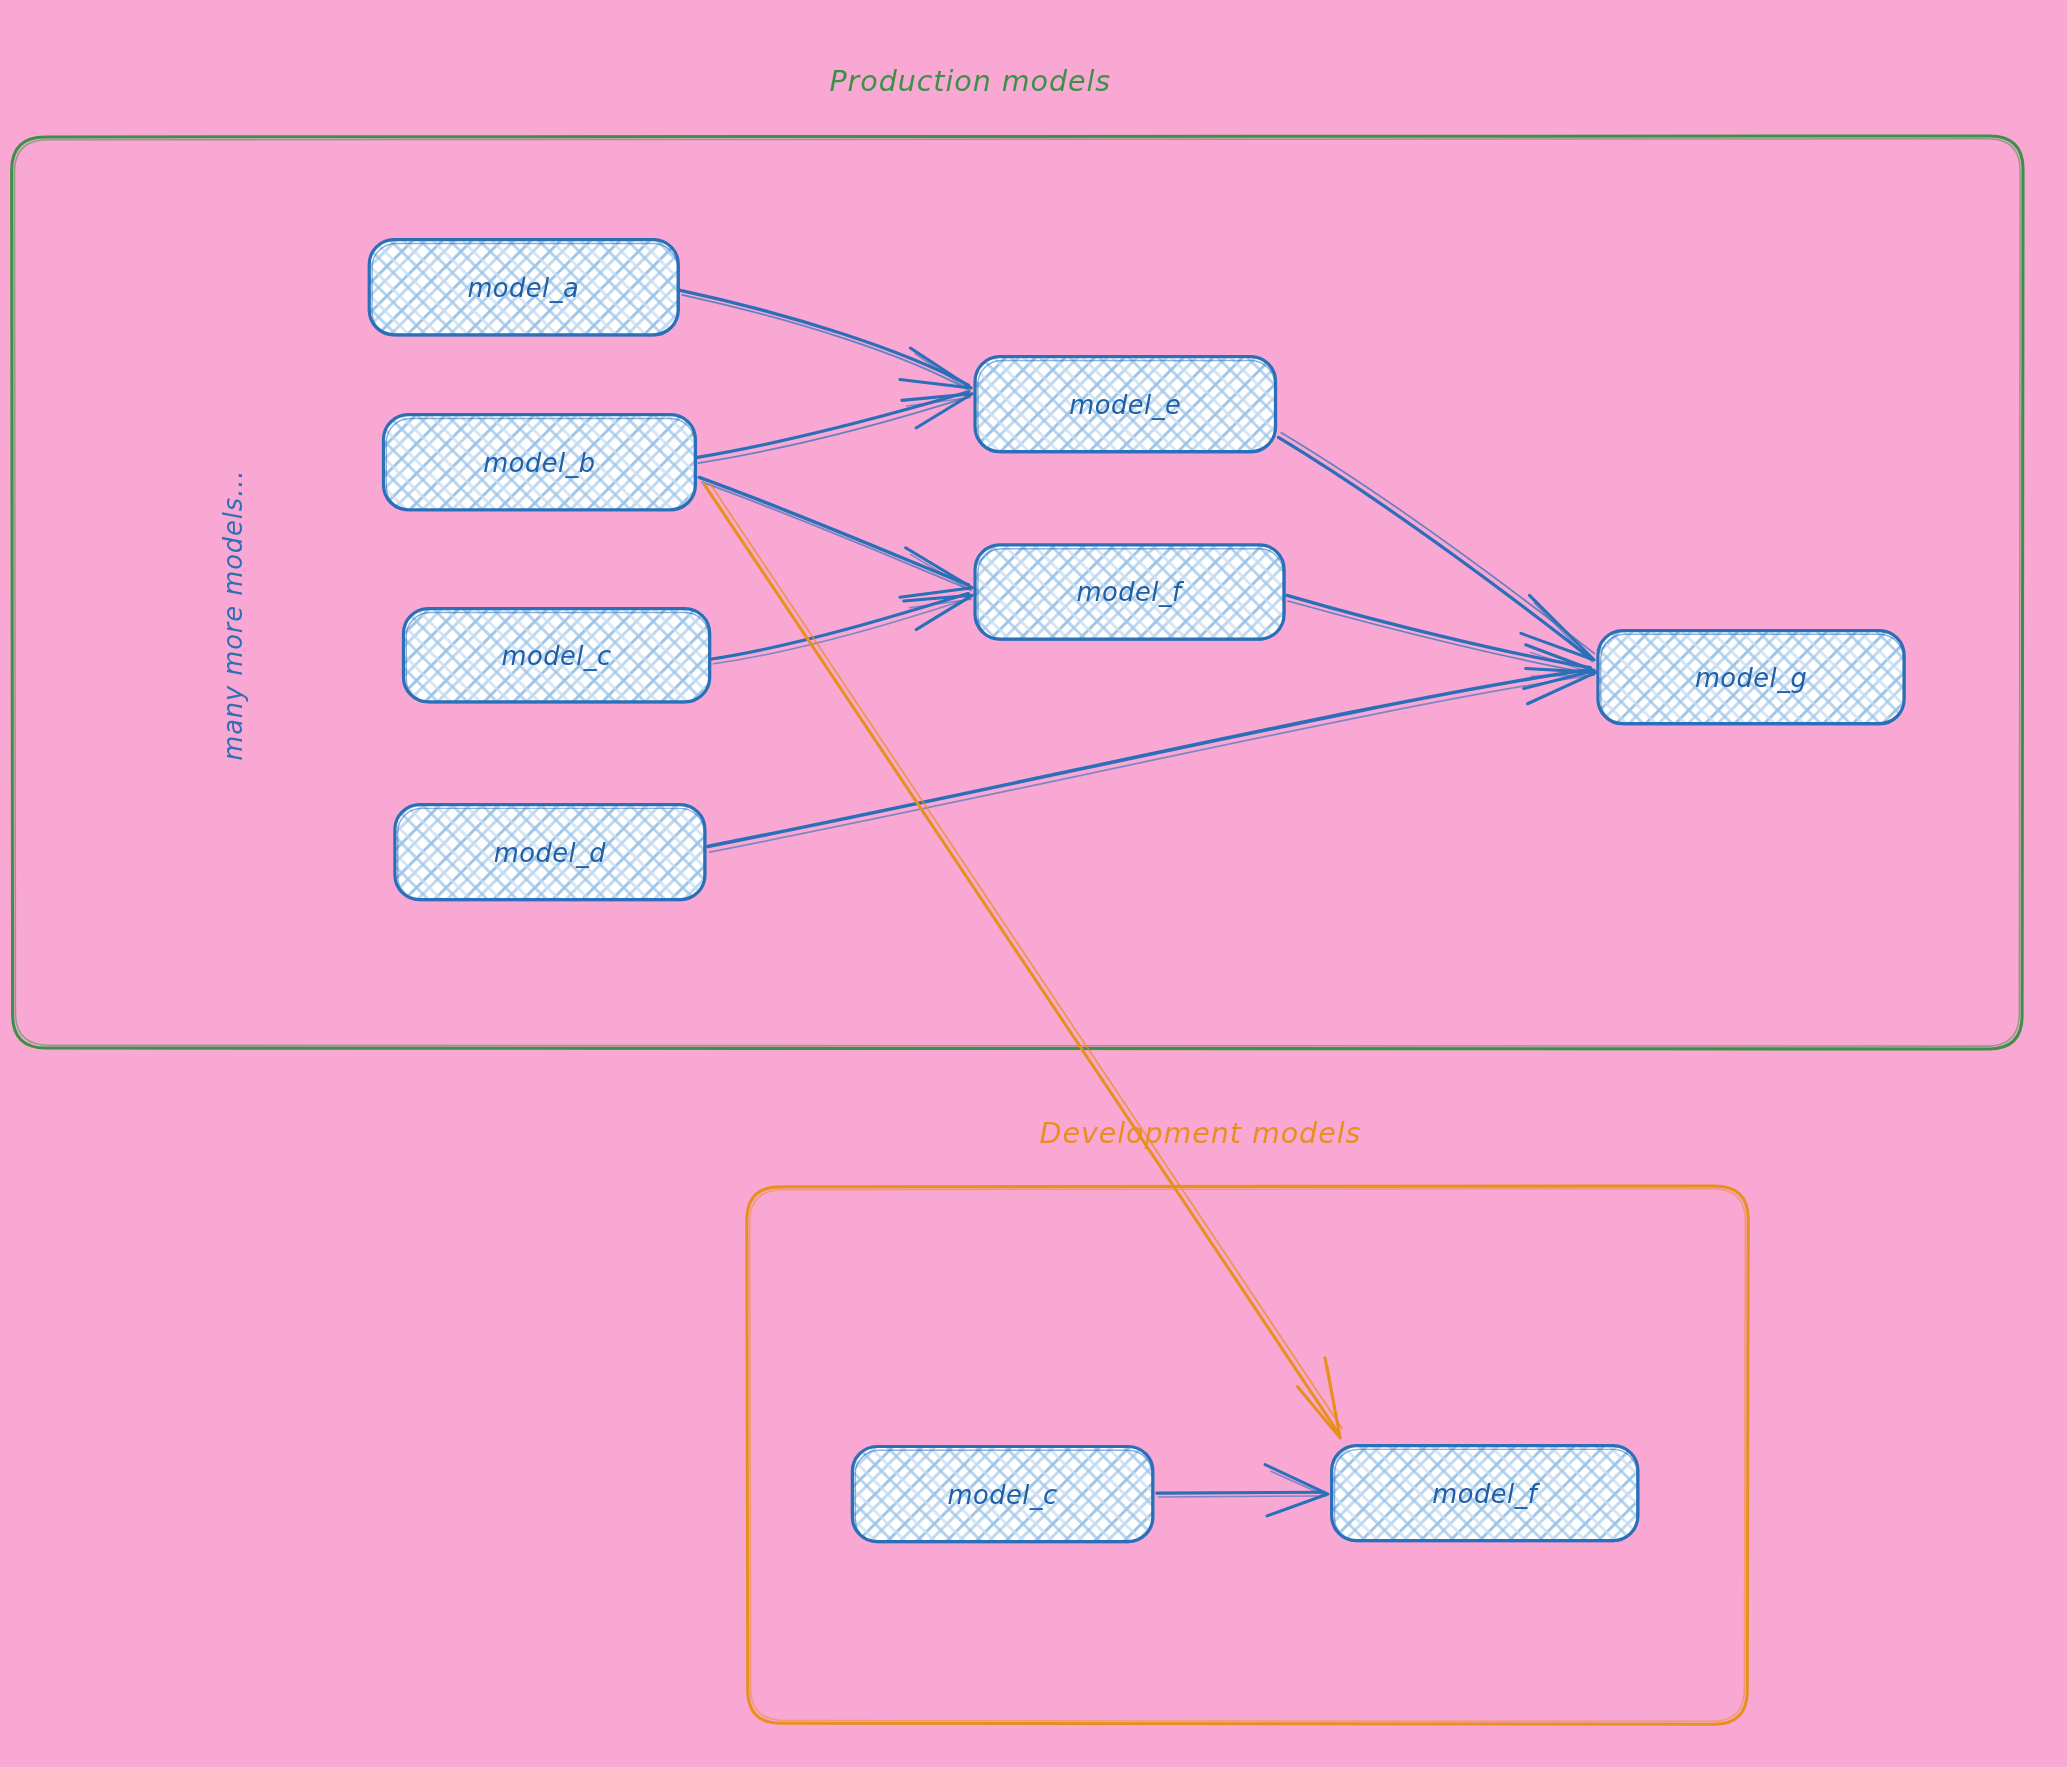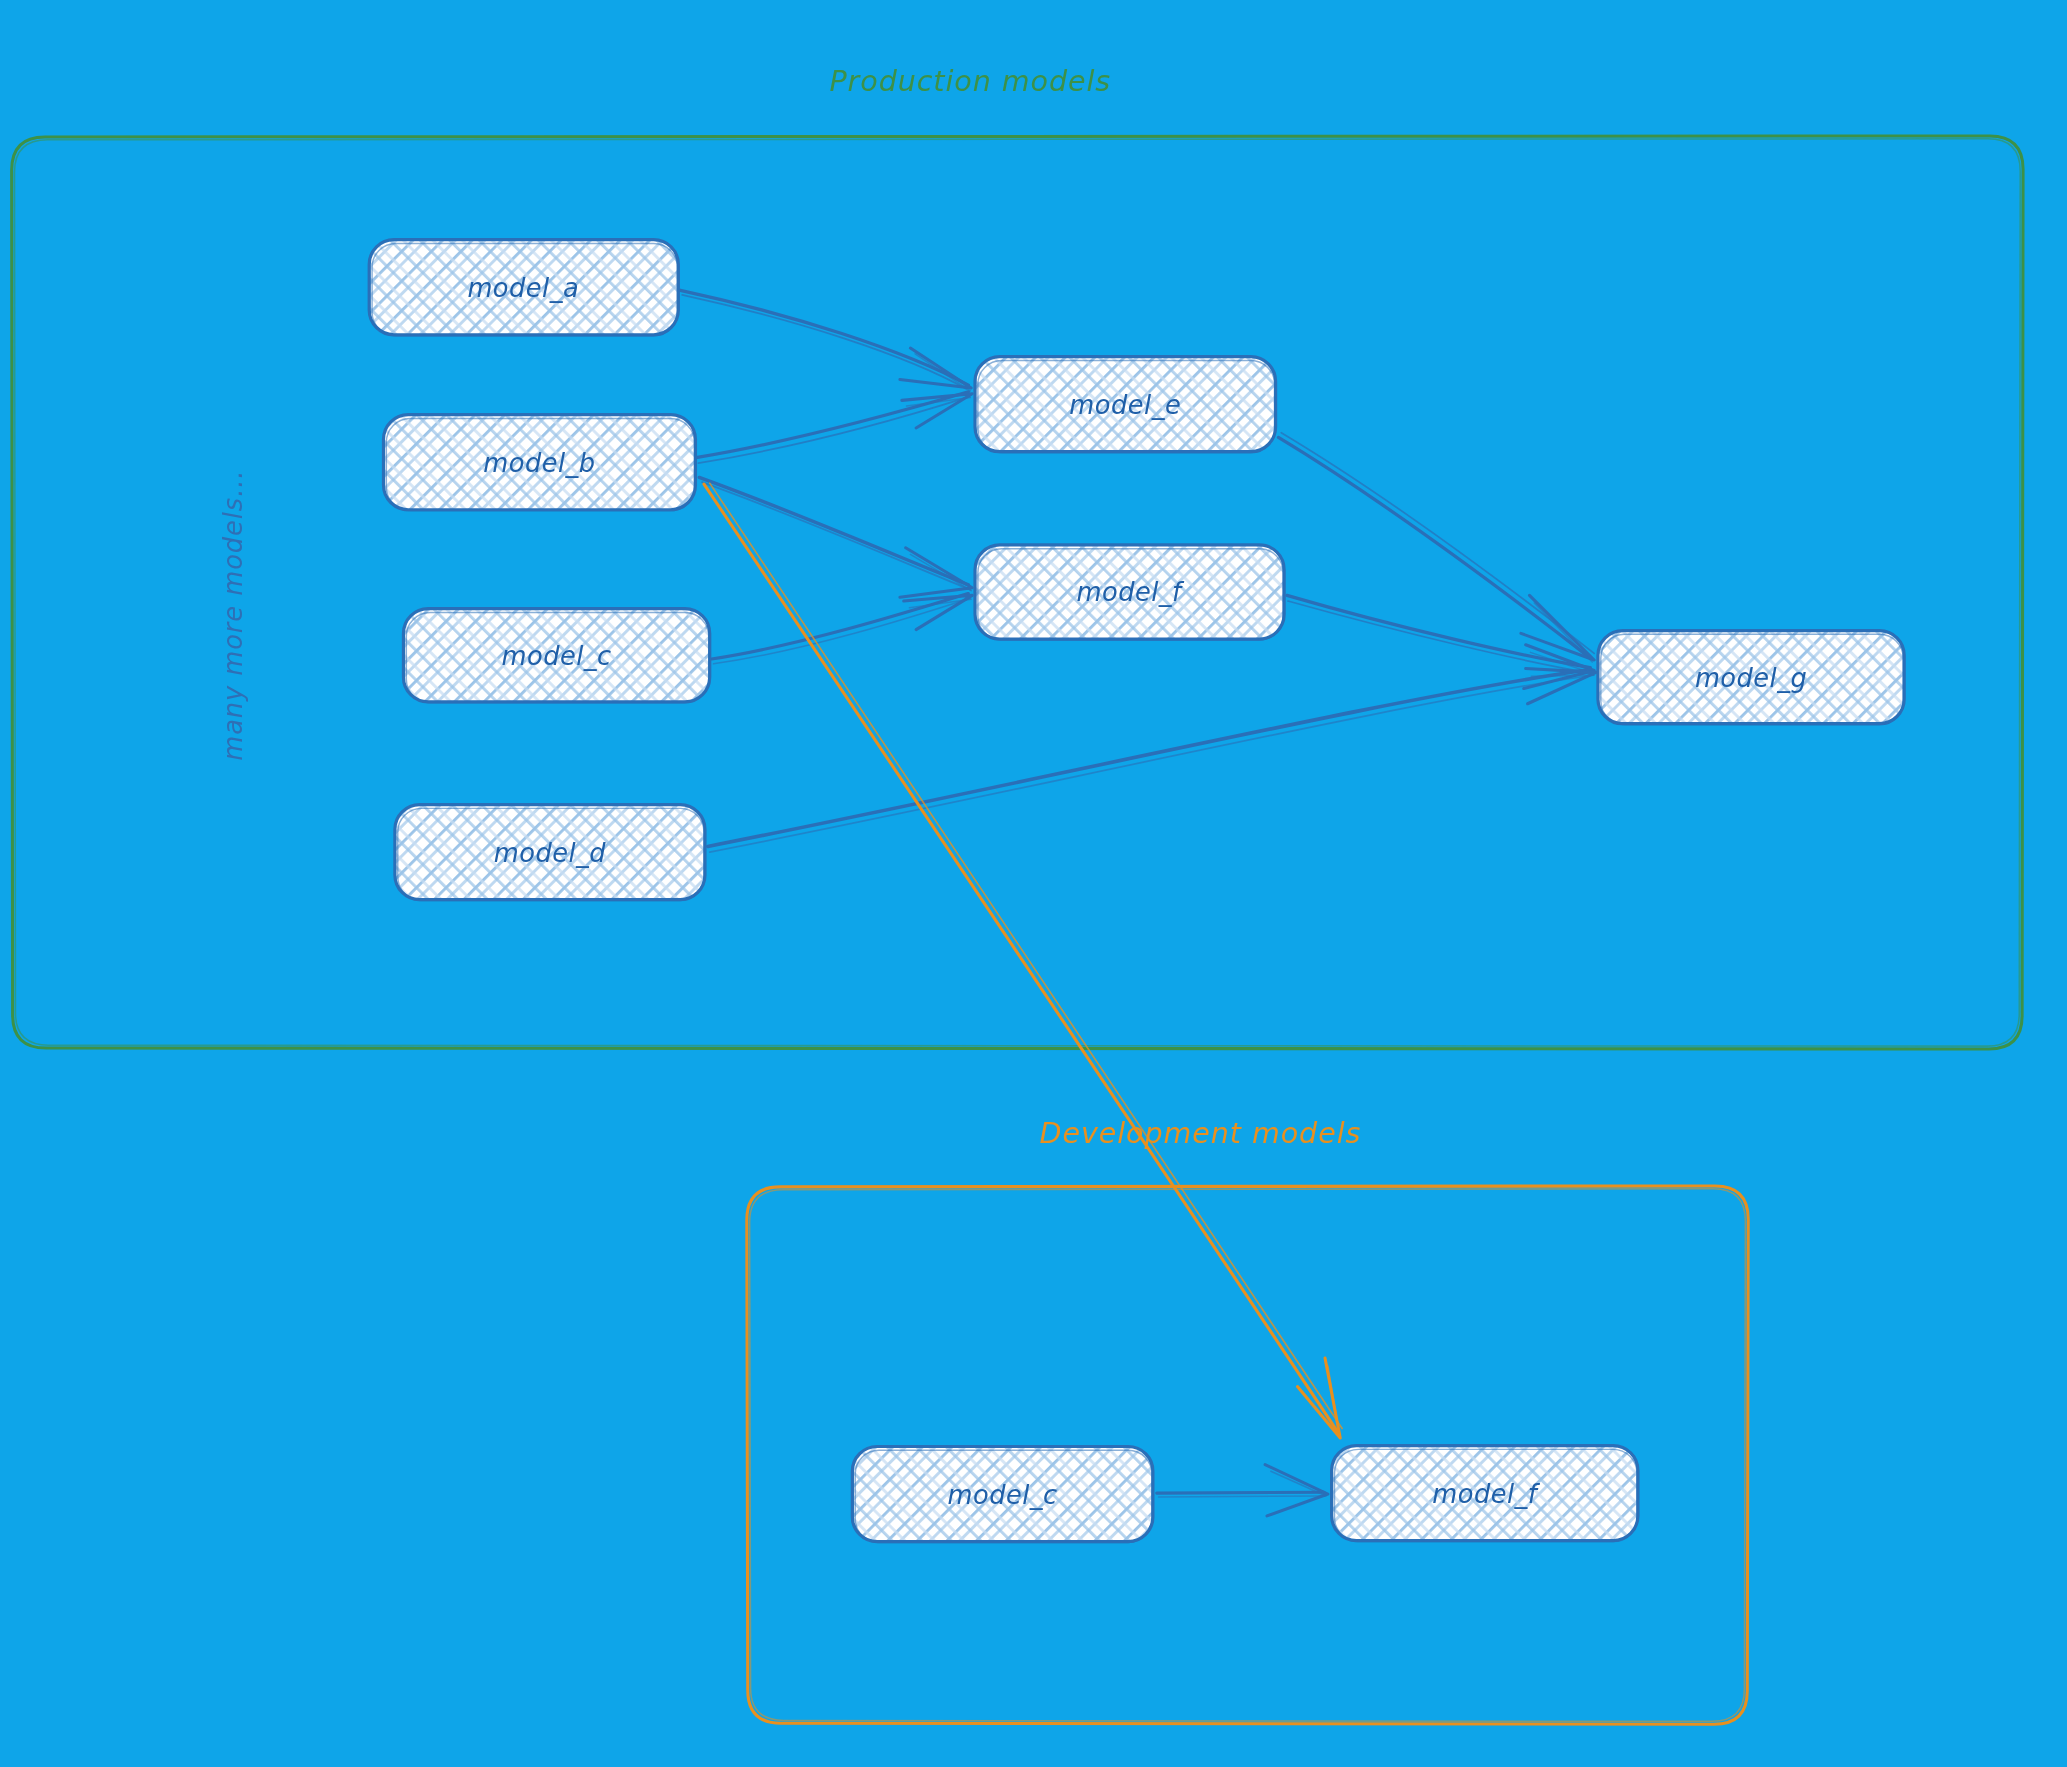--- a/index.html
+++ b/index.html
@@ -7,21 +7,21 @@
     padding: 0;
     background: #ffffff;
   }
   body {
     font-family: "DejaVu Sans", sans-serif;
   }
   #canvas {
     position: relative;
     width: 2068px;
     height: 1767px;
-    background: #0ea5e9;
+    background: #f9a8d4;
     overflow: hidden;
   }
   svg.layer {
     position: absolute;
     top: 0;
     left: 0;
     width: 2068px;
     height: 1767px;
   }
   .grp-label {

